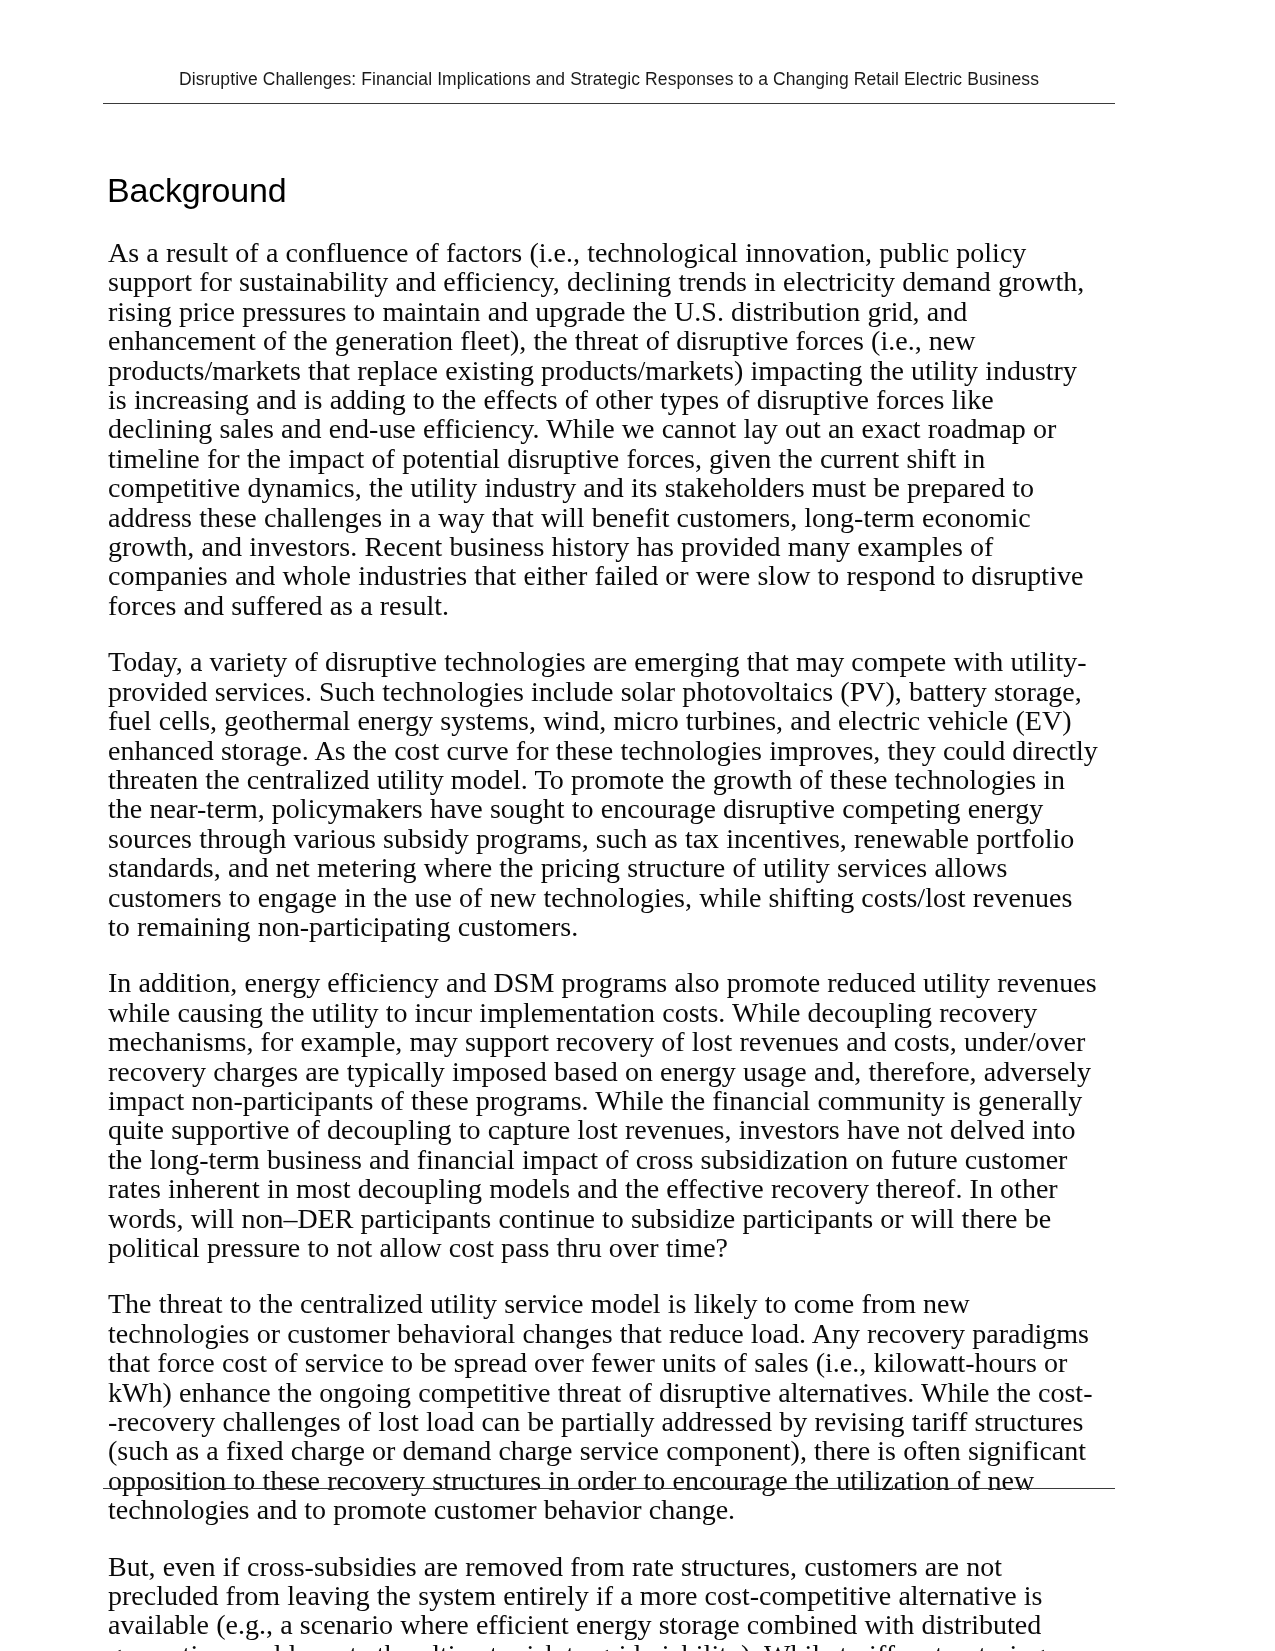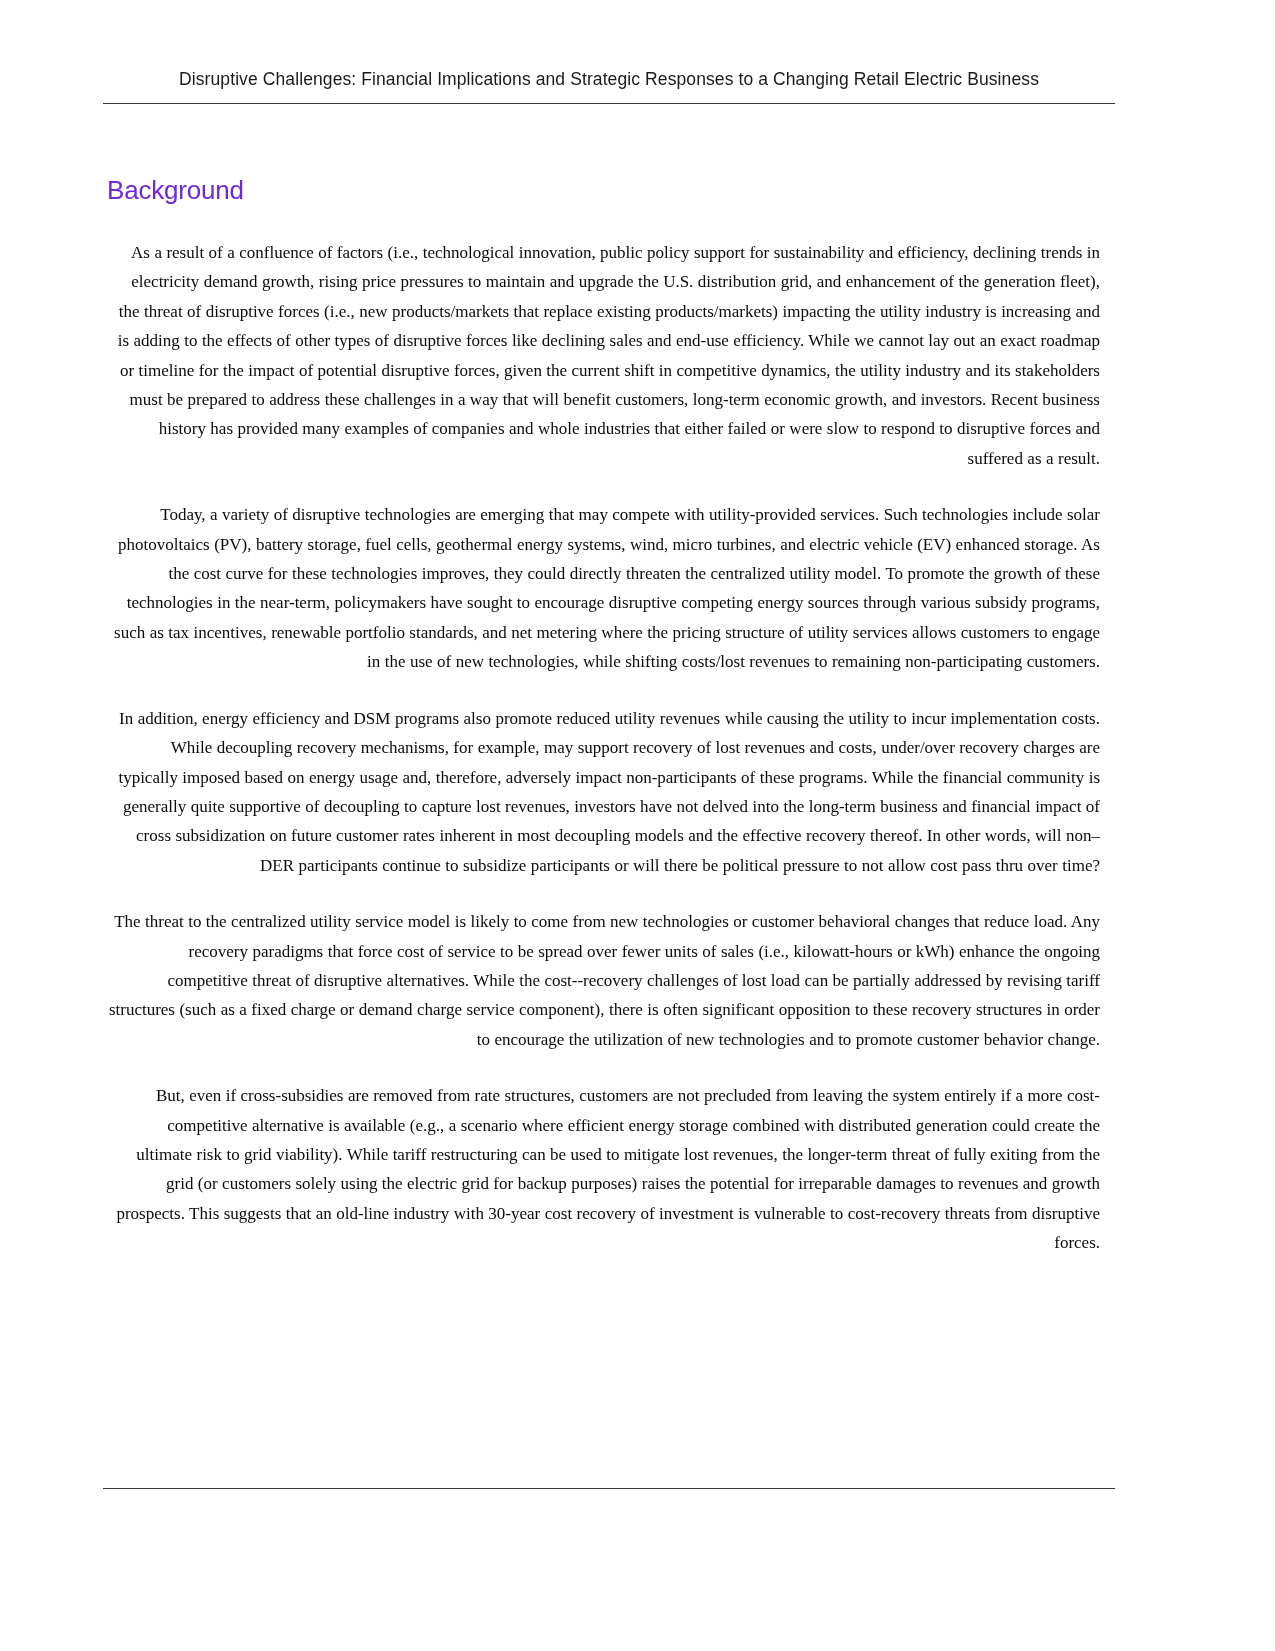--- a/index.html
+++ b/index.html
@@ -47,42 +47,42 @@
     height: 0;
     border-top: 1px solid #3a3a3a;
   }
 
   
   .section-heading {
     position: absolute;
     left: 107px;
     top: 168px;
     font-family: "Liberation Sans", sans-serif;
-    font-size: 26px;
+    font-size: 34px;
     font-weight: 400;
     line-height: 44px;
-    color: #6d28d9;
+    color: #000000;
     letter-spacing: -0.2px;
     margin: 0;
   }
 
   
   .body-copy {
     position: absolute;
     left: 108px;
     top: 238px;
     width: 992px;
   }
   .body-copy p {
     margin: 0 0 27px 0;
     font-family: "Liberation Serif", serif;
-    font-size: 17px;
+    font-size: 28px;
     line-height: 29.4px;
     color: #0a0a0a;
-    text-align: right;
+    text-align: left;
     word-spacing: 0.2px;
   }
   .body-copy p:last-child {
     margin-bottom: 0;
     margin-top: 20px;
   }
 
   
   .footer-rule {
     position: absolute;

